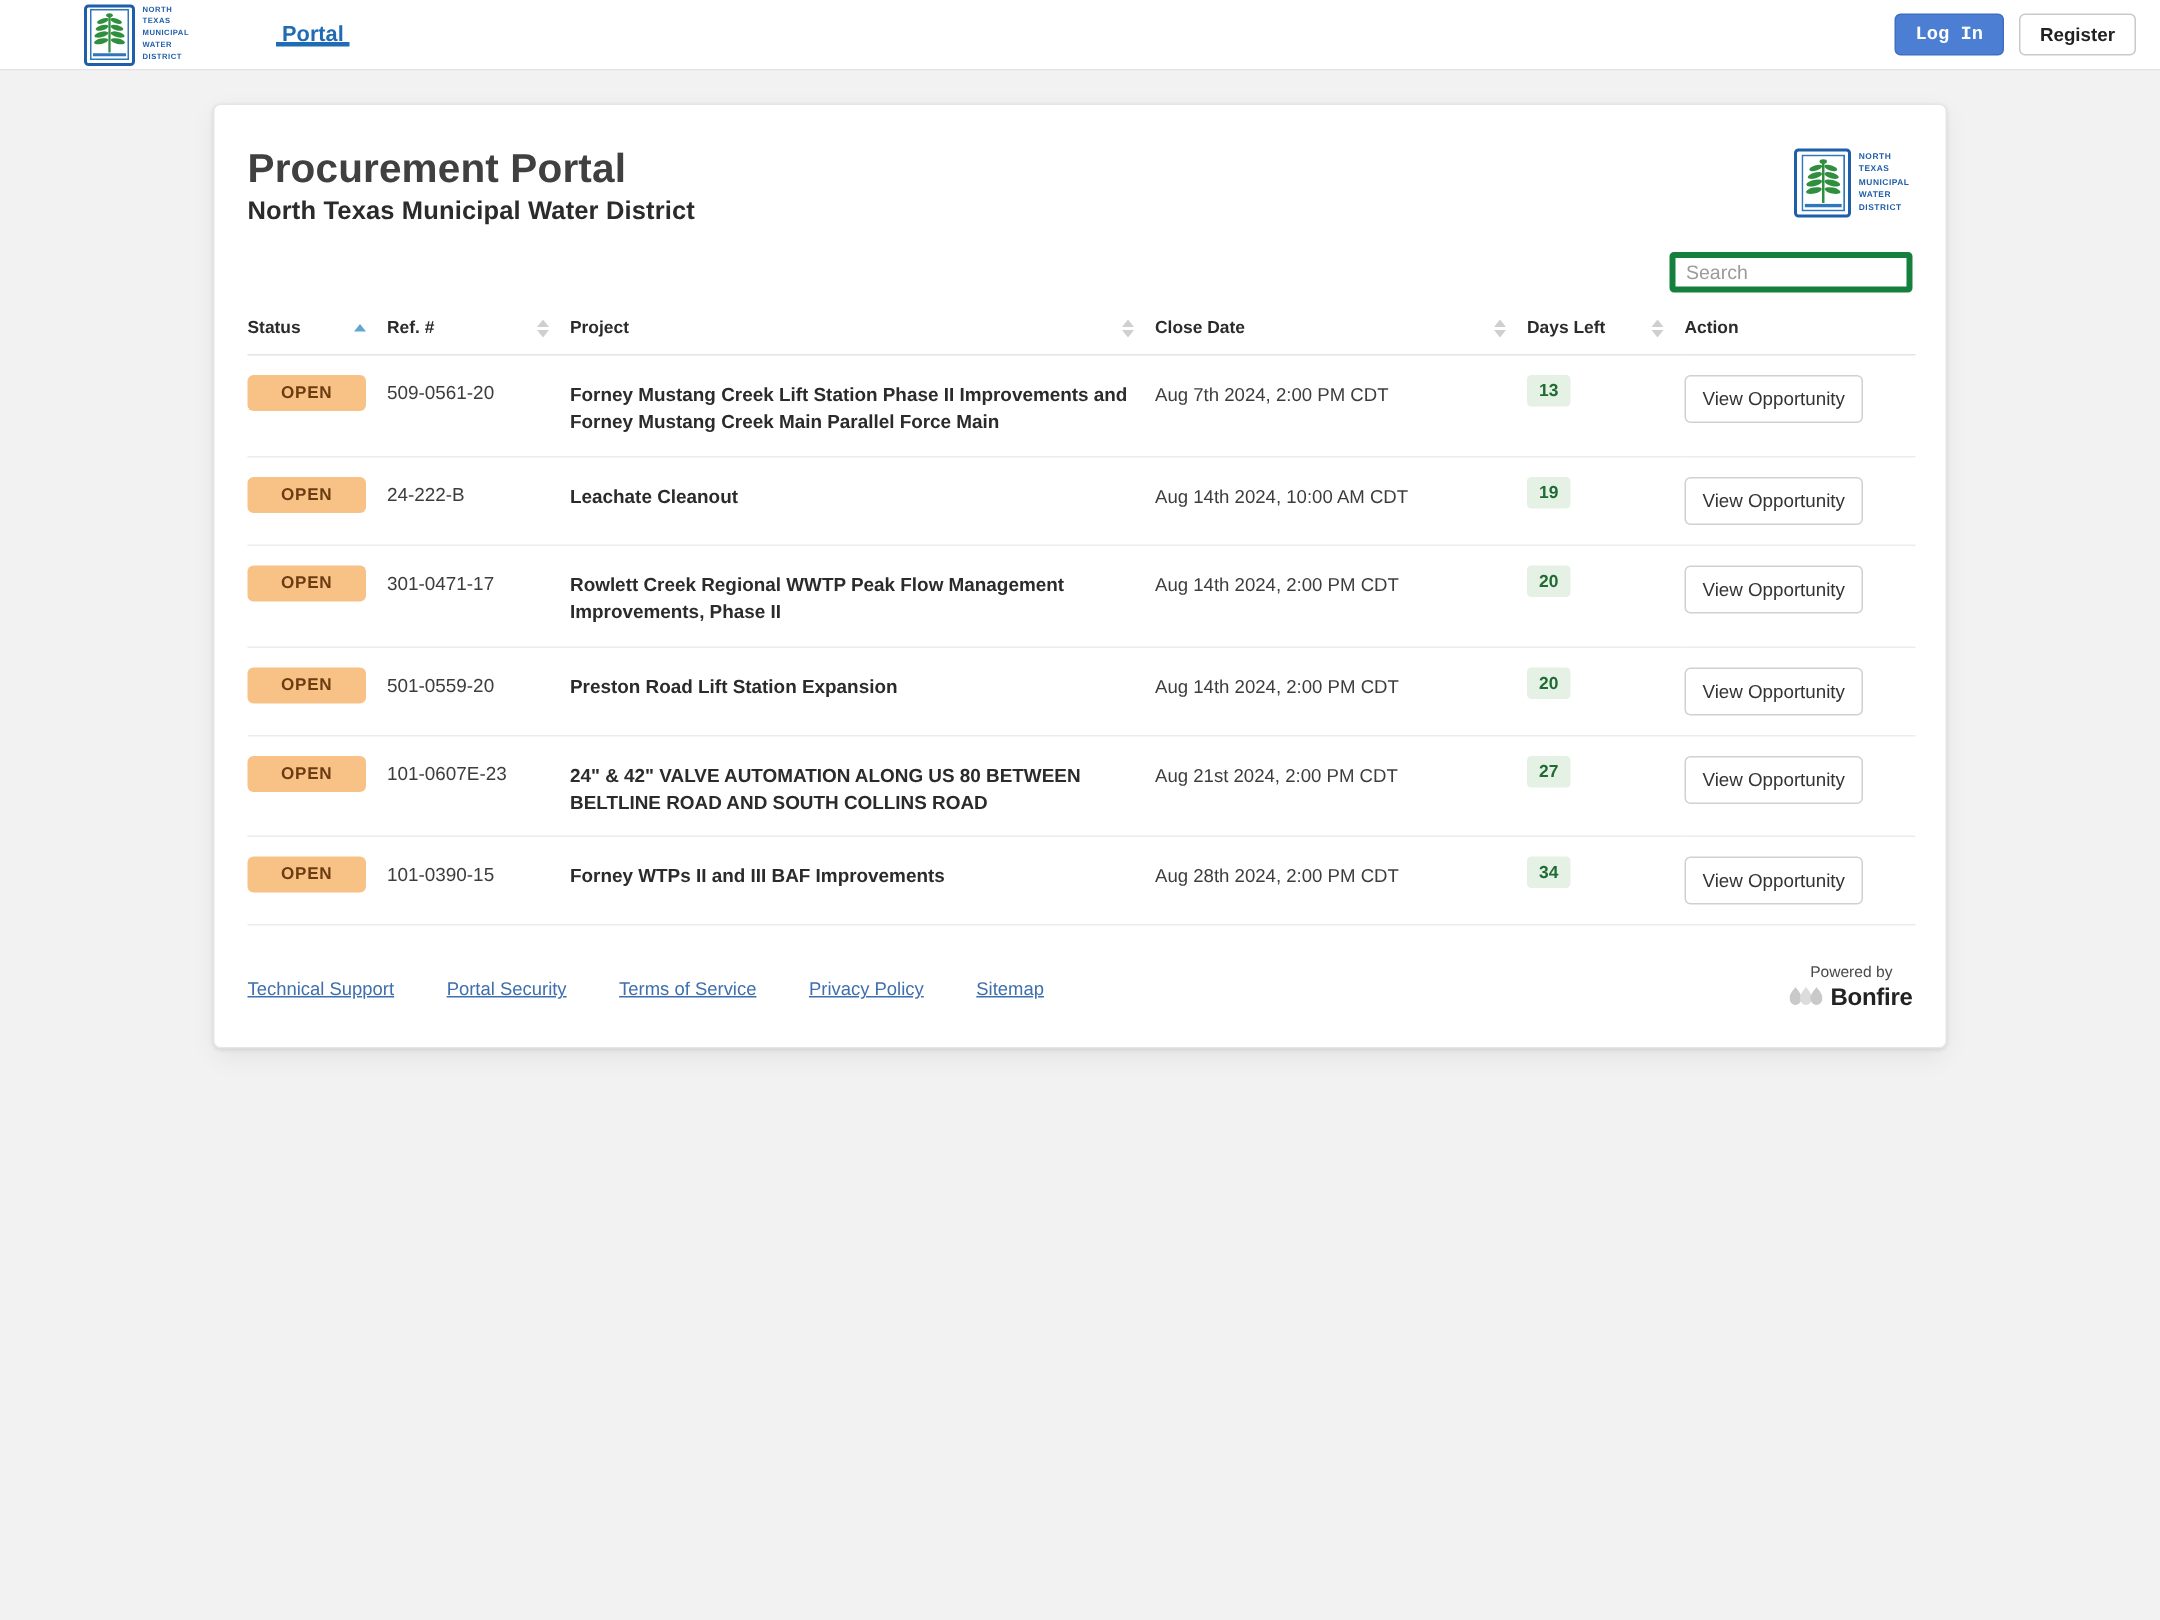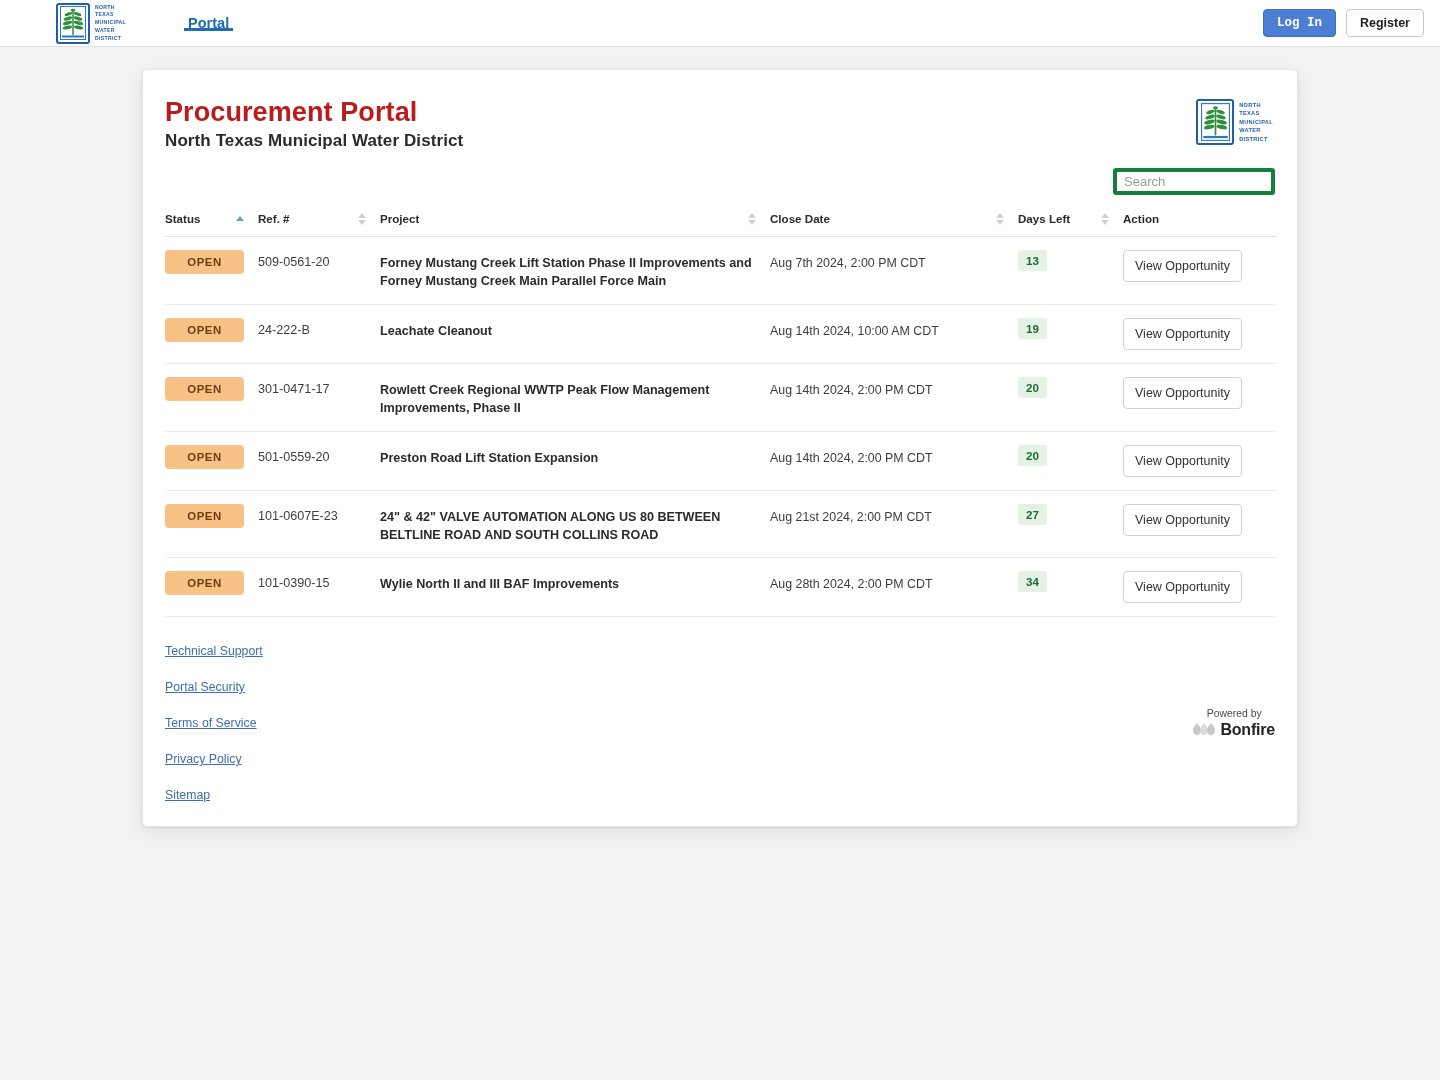--- a/index.html
+++ b/index.html
@@ -107,21 +107,21 @@
   }
   .card-head {
     display: flex;
     align-items: flex-start;
     justify-content: space-between;
     padding: 5px 0 0 0;
   }
   .title-main {
     font-size: 27px;
     font-weight: bold;
-    color: #b91c1c;
+    color: #404040;
     line-height: 1.12;
     letter-spacing: .1px;
   }
   .title-sub {
     font-size: 17px;
     font-weight: bold;
     color: #2b2b2b;
     margin-top: 4px;
     letter-spacing: .1px;
   }
@@ -262,21 +262,21 @@
     white-space: nowrap;
     font-family: "Liberation Sans", sans-serif;
   }
 
   
   .card-footer {
     display: flex;
     align-items: center;
     padding: 27px 0 24px 0;
   }
-  .foot-links { display: flex; gap: 22px; flex-direction: column; }
+  .foot-links { display: flex; gap: 35px; }
   .foot-links a {
     font-size: 12.3px;
     color: #3f6fae;
     text-decoration: underline;
   }
   .powered {
     margin-left: auto;
     display: flex;
     flex-direction: column;
     align-items: center;
@@ -509,21 +509,21 @@
           </td>
           <td><span class="days-badge">27</span></td>
           <td><button class="btn-view">View Opportunity</button></td>
         </tr>
         <tr class="row">
           <td><span class="badge-open">OPEN</span></td>
           <td>
             <div class="ref">101-0390-15</div>
           </td>
           <td>
-            <div class="project">Wylie North II and III BAF Improvements</div>
+            <div class="project">Forney WTPs II and III BAF Improvements</div>
           </td>
           <td>
             <div class="close-date">Aug 28th 2024, 2:00 PM CDT</div>
           </td>
           <td><span class="days-badge">34</span></td>
           <td><button class="btn-view">View Opportunity</button></td>
         </tr>
       </tbody>
   </table>
 

